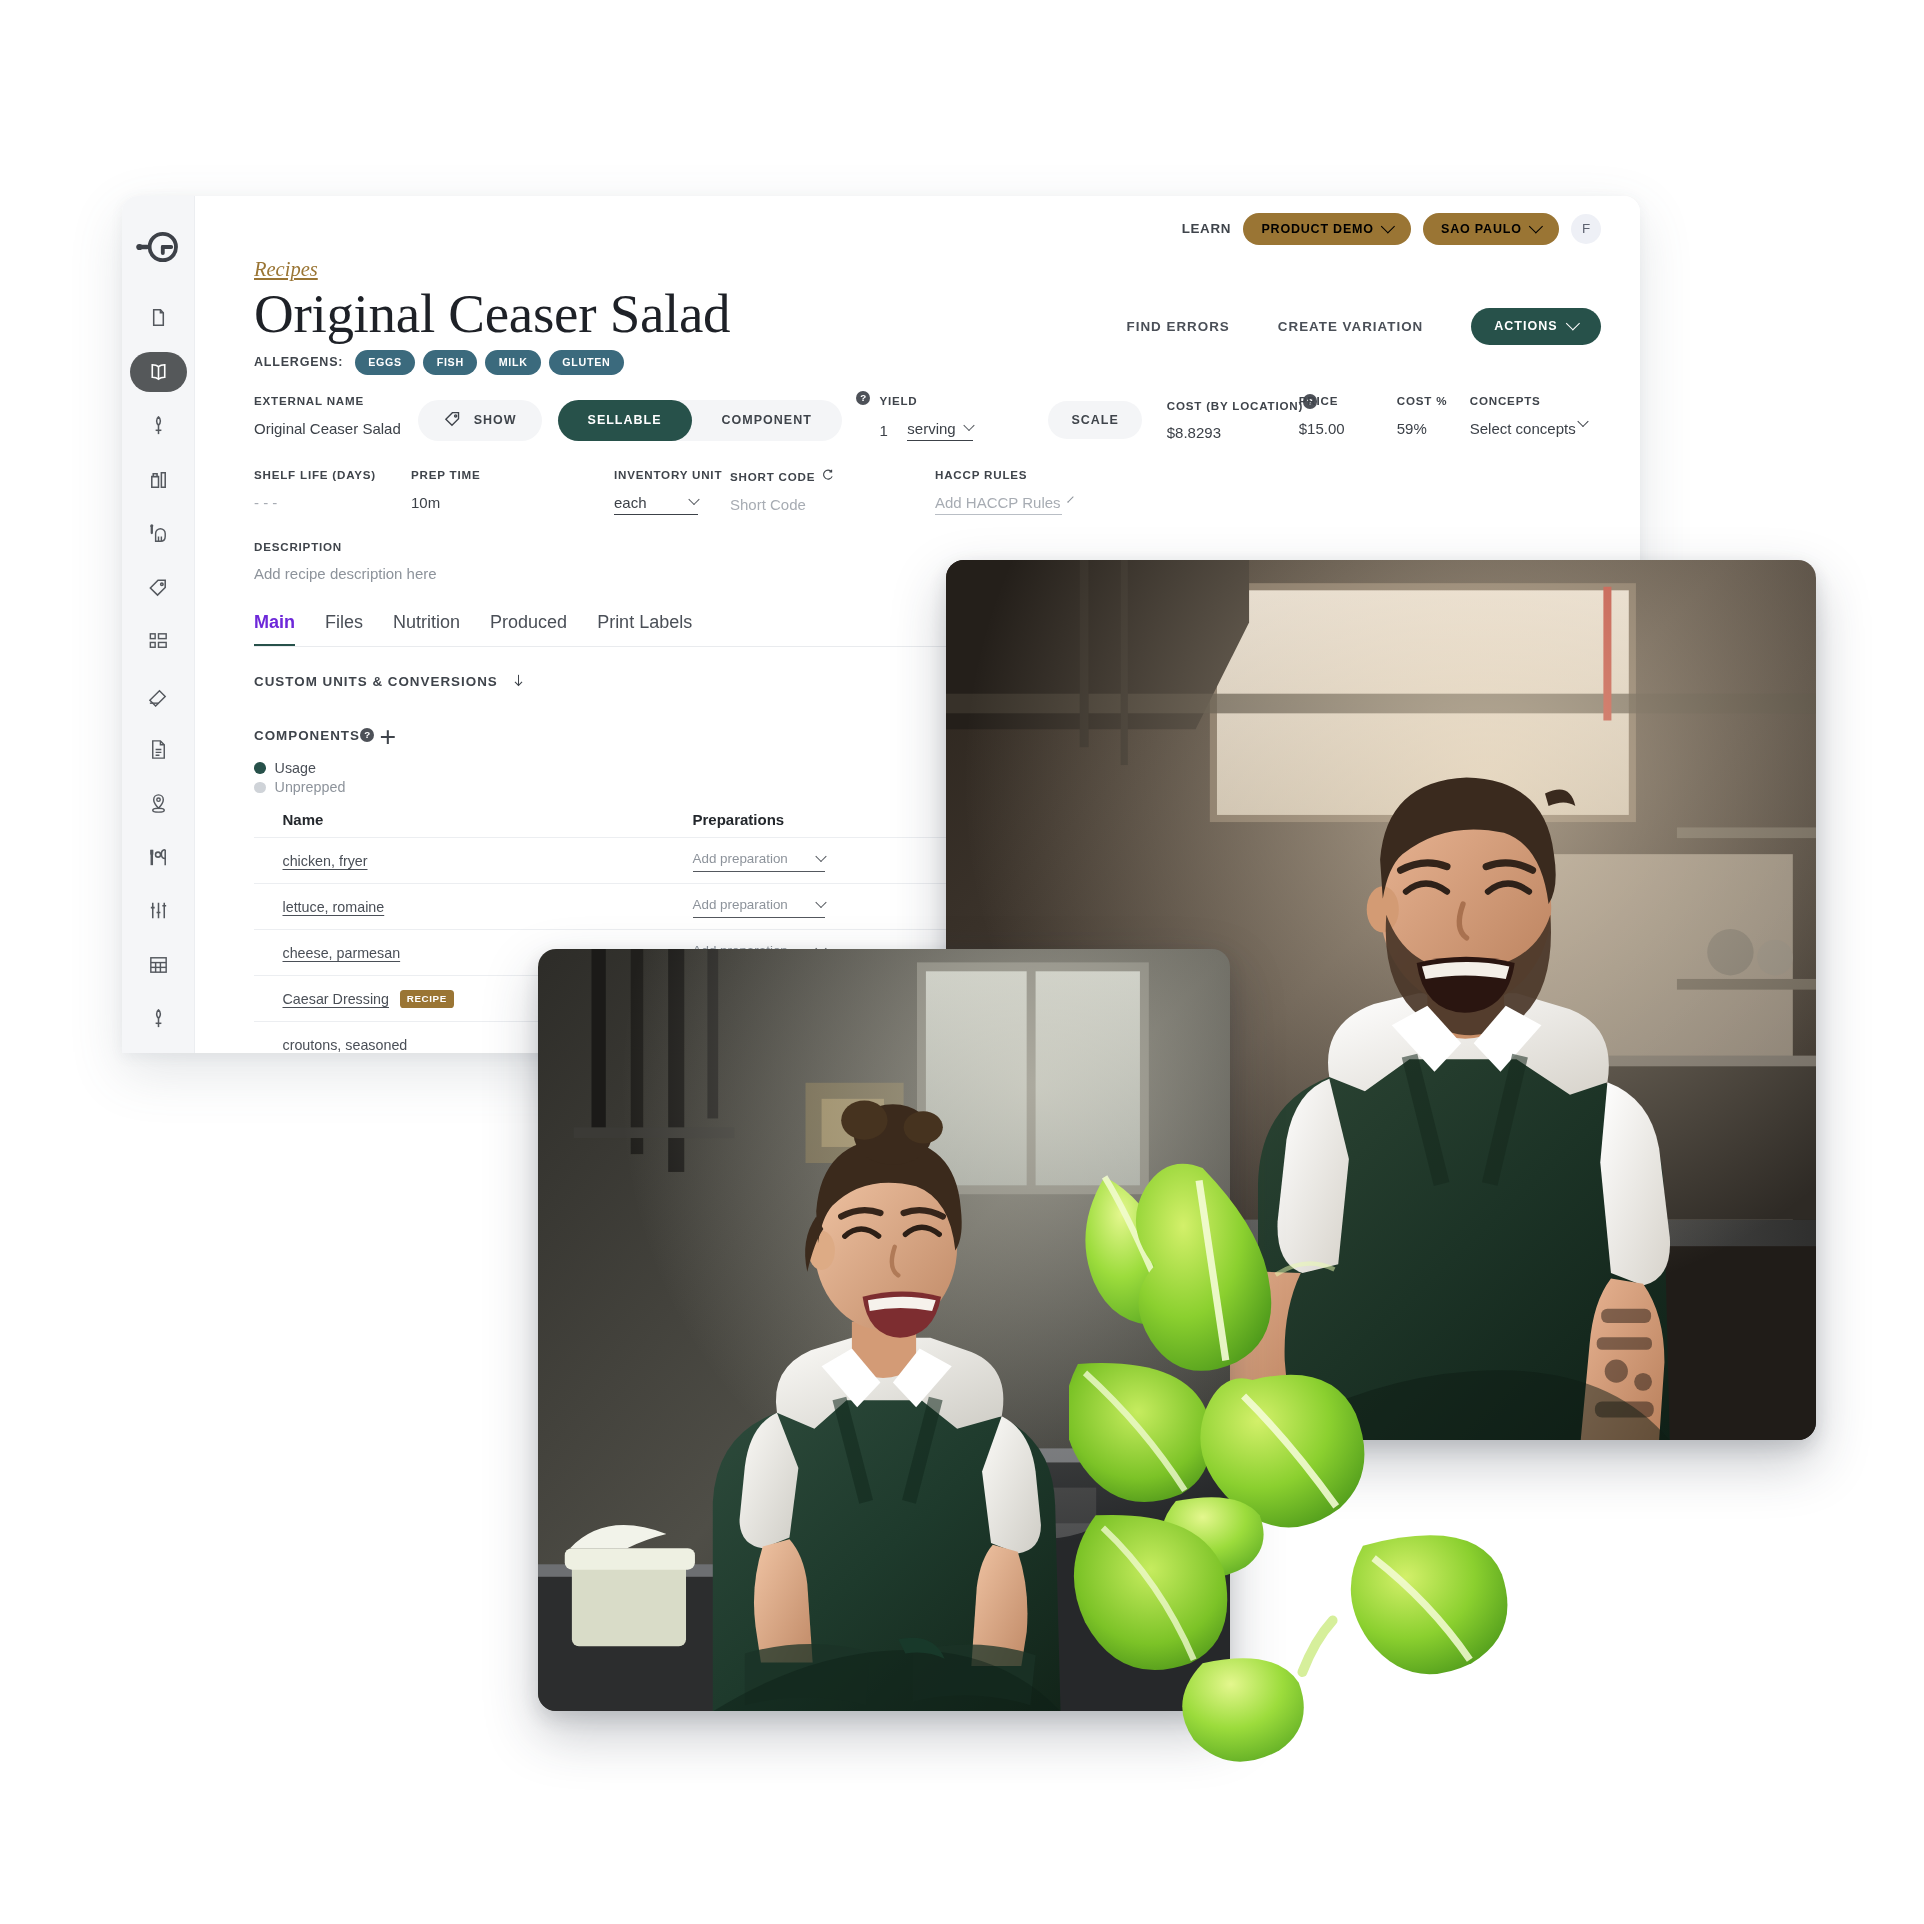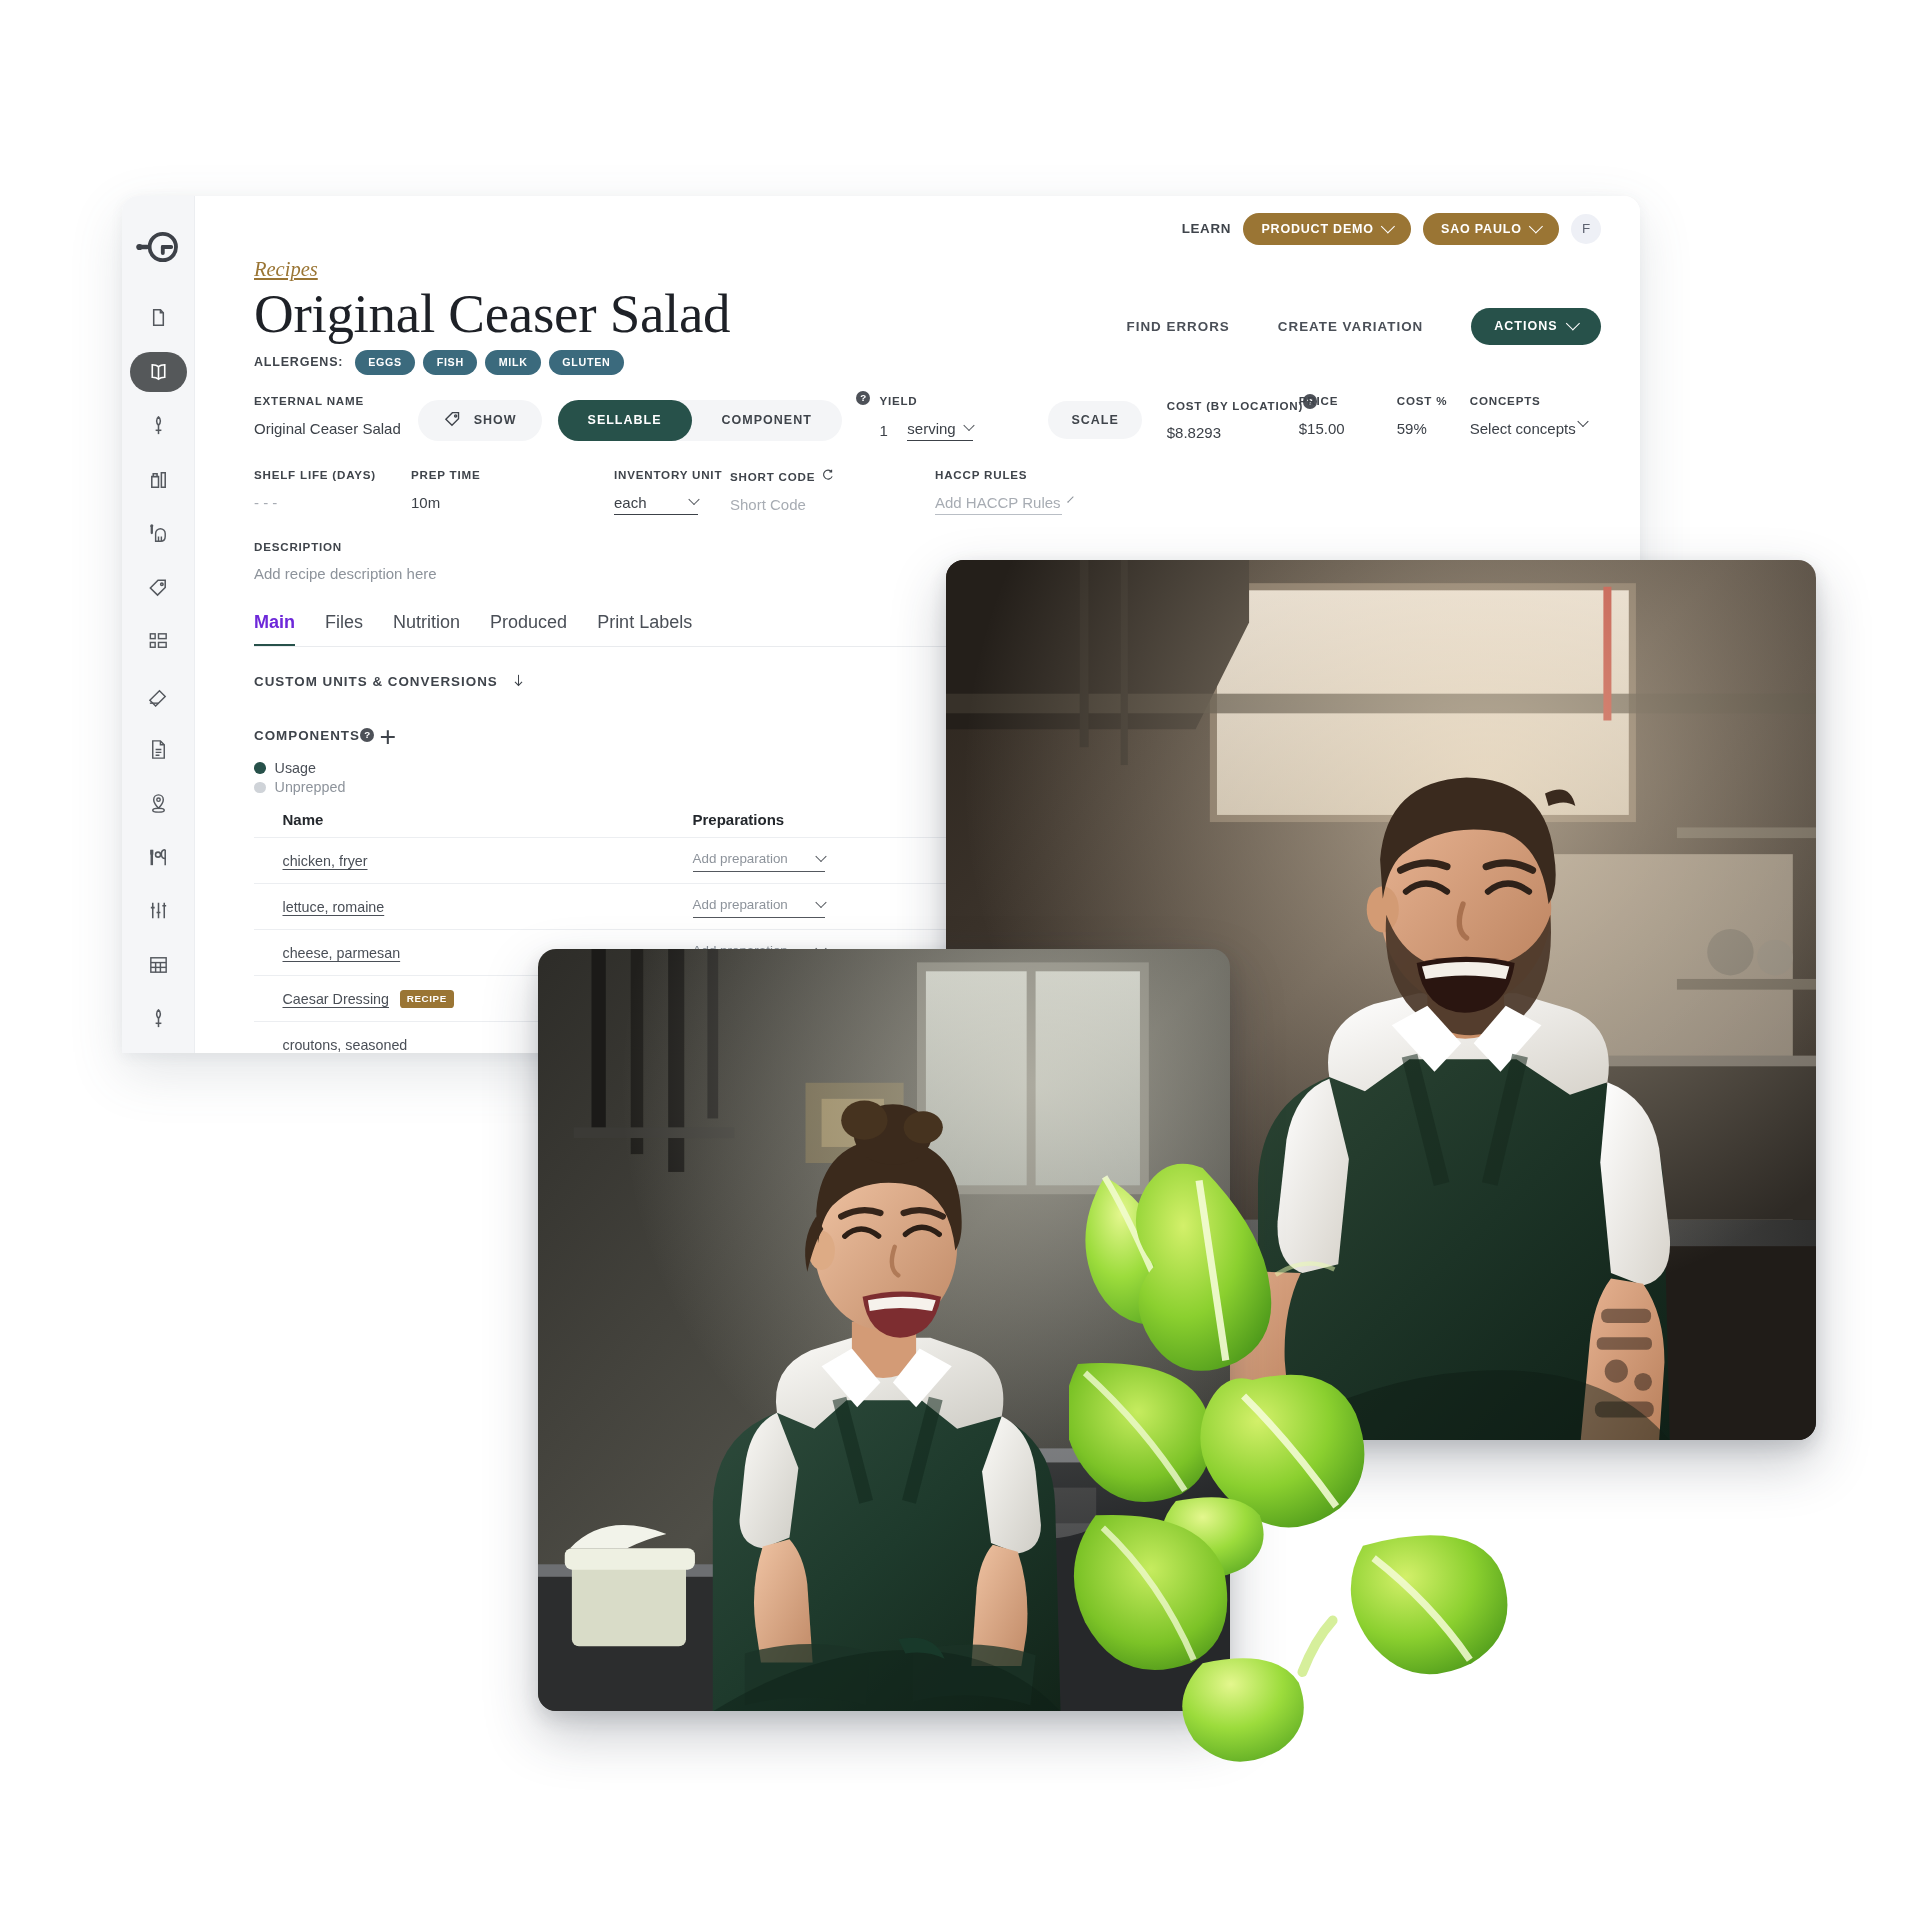--- a/index.html
+++ b/index.html
@@ -42,21 +42,21 @@
 
   
   .content { flex: 1; position: relative; background:#fff; min-width: 0; }
 
   .topbar {
     height: 53px; display:flex; align-items:center; justify-content:flex-end;
     padding: 12.5px 39px 0 0; gap: 12.5px;
   }
   .learn-link { font-size: 13.4px; letter-spacing:0.6px; color:#3f444b; font-weight:600; }
   .pill-gold {
-    background: #9a7534; color:#ffffff; border:none; border-radius: 18px;
+    background: #9a7534; color:#000000; border:none; border-radius: 18px;
     padding: 9px 18px; font-size: 12.5px; font-weight: 700; letter-spacing: 0.8px;
     display: inline-flex; align-items:center; gap: 9px; font-family: "Liberation Sans", sans-serif;
   }
   .chev { display:inline-block; width:9.8px; height:9.8px; border-right:1.8px solid currentColor; border-bottom:1.8px solid currentColor; transform: rotate(45deg) translate(-1.8px,-1.8px); }
   .avatar-circle {
     width: 30px; height: 30px; border-radius: 50%; background: #eef0f6;
     color:#5d6270; font-size: 13.4px; display:flex; align-items:center; justify-content:center;
   }
 
   .page-body { padding: 9px 39px 0 59px; position: relative; }

